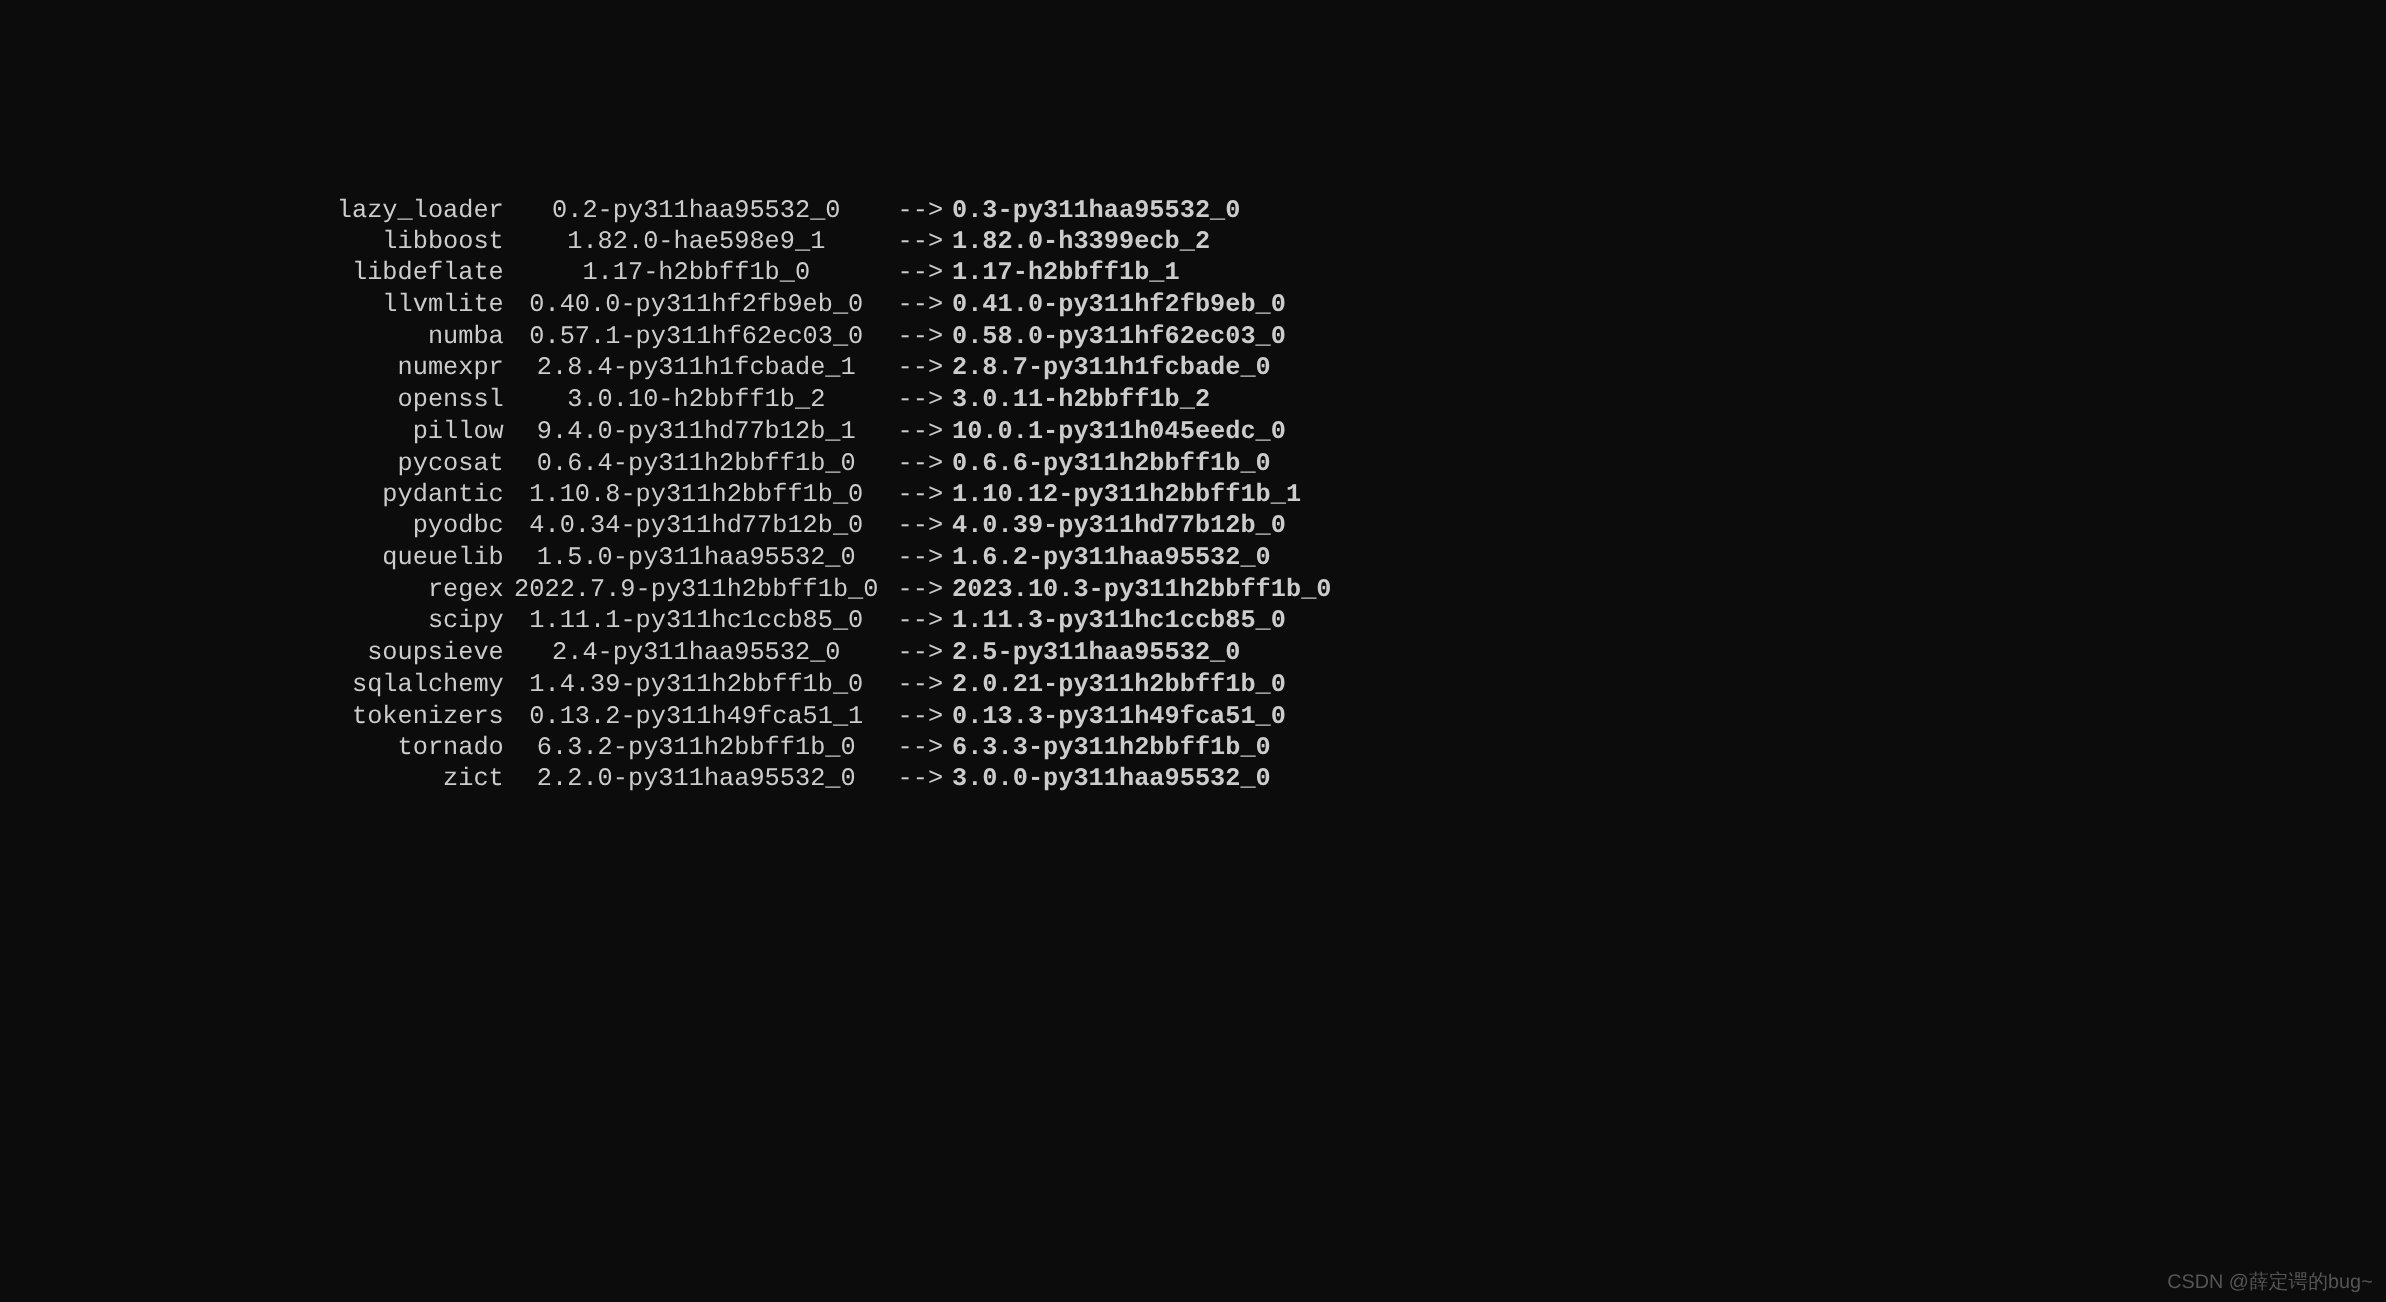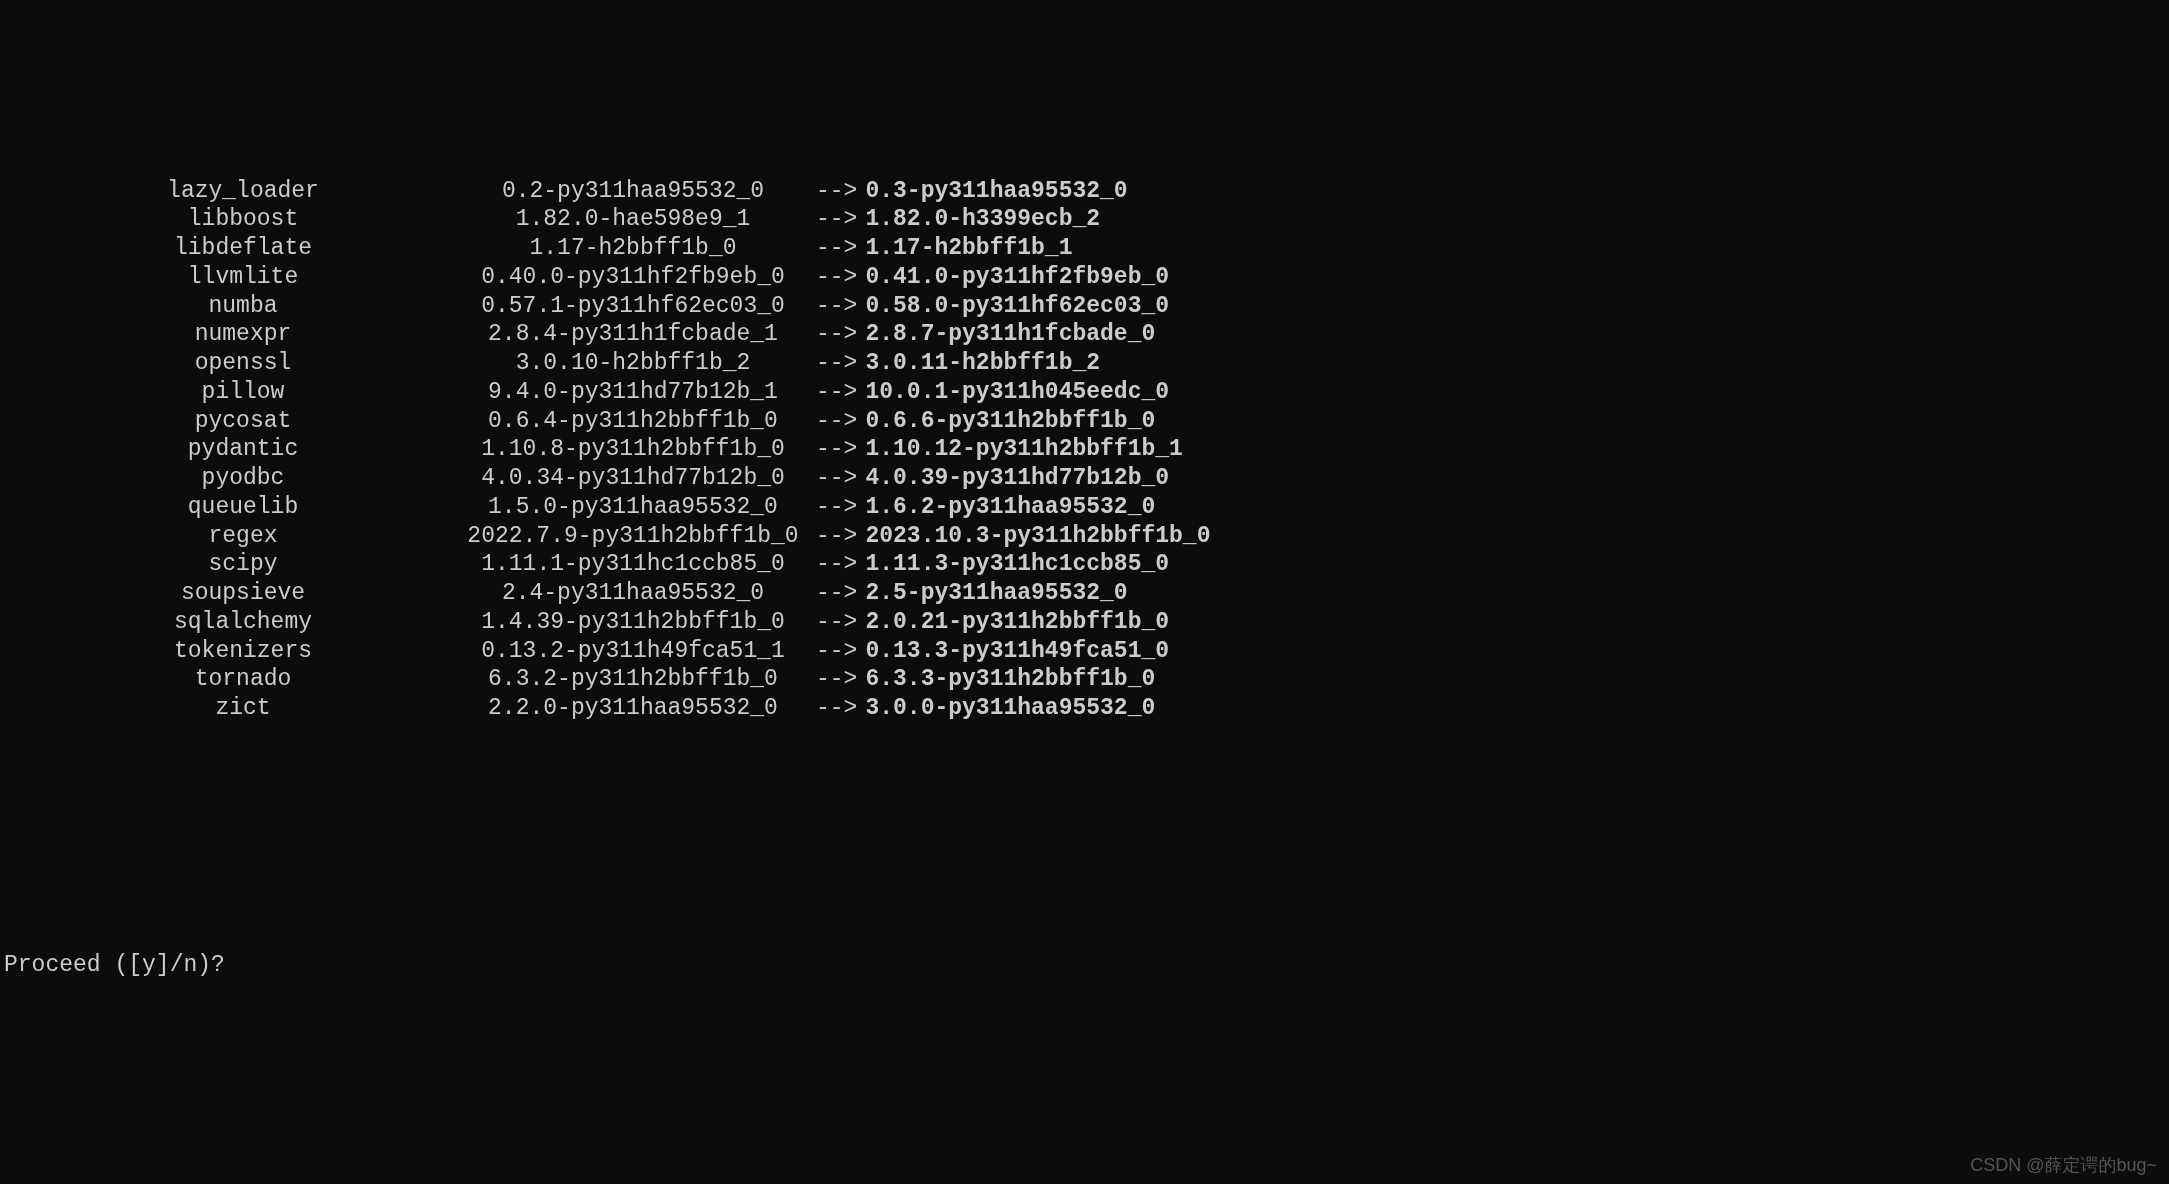--- a/index.html
+++ b/index.html
@@ -26,21 +26,21 @@
     .pkg-row {
       display: flex;
     }
     .pkg-indent {
       width: 24px;
       display: inline-block;
     }
     .pkg-name {
       display: inline-block;
       width: 430px;
-      text-align: center;
+      text-align: right;
     }
     .pkg-from {
       display: inline-block;
       width: 350px;
       text-align: center;
     }
     .pkg-arrow {
       display: inline-block;
       padding: 0 8px;
     }
@@ -63,21 +63,20 @@
   </style>
 </head>
 <body>
 
 
 
 <div class="terminal-output">
   <div id="package-list"><div class="pkg-row"><span class="pkg-indent">  </span><span class="pkg-name">lazy_loader</span><span class="pkg-from">0.2-py311haa95532_0</span><span class="pkg-arrow">--&gt;</span><span class="pkg-to">0.3-py311haa95532_0</span></div><div class="pkg-row"><span class="pkg-indent">  </span><span class="pkg-name">libboost</span><span class="pkg-from">1.82.0-hae598e9_1</span><span class="pkg-arrow">--&gt;</span><span class="pkg-to">1.82.0-h3399ecb_2</span></div><div class="pkg-row"><span class="pkg-indent">  </span><span class="pkg-name">libdeflate</span><span class="pkg-from">1.17-h2bbff1b_0</span><span class="pkg-arrow">--&gt;</span><span class="pkg-to">1.17-h2bbff1b_1</span></div><div class="pkg-row"><span class="pkg-indent">  </span><span class="pkg-name">llvmlite</span><span class="pkg-from">0.40.0-py311hf2fb9eb_0</span><span class="pkg-arrow">--&gt;</span><span class="pkg-to">0.41.0-py311hf2fb9eb_0</span></div><div class="pkg-row"><span class="pkg-indent">  </span><span class="pkg-name">numba</span><span class="pkg-from">0.57.1-py311hf62ec03_0</span><span class="pkg-arrow">--&gt;</span><span class="pkg-to">0.58.0-py311hf62ec03_0</span></div><div class="pkg-row"><span class="pkg-indent">  </span><span class="pkg-name">numexpr</span><span class="pkg-from">2.8.4-py311h1fcbade_1</span><span class="pkg-arrow">--&gt;</span><span class="pkg-to">2.8.7-py311h1fcbade_0</span></div><div class="pkg-row"><span class="pkg-indent">  </span><span class="pkg-name">openssl</span><span class="pkg-from">3.0.10-h2bbff1b_2</span><span class="pkg-arrow">--&gt;</span><span class="pkg-to">3.0.11-h2bbff1b_2</span></div><div class="pkg-row"><span class="pkg-indent">  </span><span class="pkg-name">pillow</span><span class="pkg-from">9.4.0-py311hd77b12b_1</span><span class="pkg-arrow">--&gt;</span><span class="pkg-to">10.0.1-py311h045eedc_0</span></div><div class="pkg-row"><span class="pkg-indent">  </span><span class="pkg-name">pycosat</span><span class="pkg-from">0.6.4-py311h2bbff1b_0</span><span class="pkg-arrow">--&gt;</span><span class="pkg-to">0.6.6-py311h2bbff1b_0</span></div><div class="pkg-row"><span class="pkg-indent">  </span><span class="pkg-name">pydantic</span><span class="pkg-from">1.10.8-py311h2bbff1b_0</span><span class="pkg-arrow">--&gt;</span><span class="pkg-to">1.10.12-py311h2bbff1b_1</span></div><div class="pkg-row"><span class="pkg-indent">  </span><span class="pkg-name">pyodbc</span><span class="pkg-from">4.0.34-py311hd77b12b_0</span><span class="pkg-arrow">--&gt;</span><span class="pkg-to">4.0.39-py311hd77b12b_0</span></div><div class="pkg-row"><span class="pkg-indent">  </span><span class="pkg-name">queuelib</span><span class="pkg-from">1.5.0-py311haa95532_0</span><span class="pkg-arrow">--&gt;</span><span class="pkg-to">1.6.2-py311haa95532_0</span></div><div class="pkg-row"><span class="pkg-indent">  </span><span class="pkg-name">regex</span><span class="pkg-from">2022.7.9-py311h2bbff1b_0</span><span class="pkg-arrow">--&gt;</span><span class="pkg-to">2023.10.3-py311h2bbff1b_0</span></div><div class="pkg-row"><span class="pkg-indent">  </span><span class="pkg-name">scipy</span><span class="pkg-from">1.11.1-py311hc1ccb85_0</span><span class="pkg-arrow">--&gt;</span><span class="pkg-to">1.11.3-py311hc1ccb85_0</span></div><div class="pkg-row"><span class="pkg-indent">  </span><span class="pkg-name">soupsieve</span><span class="pkg-from">2.4-py311haa95532_0</span><span class="pkg-arrow">--&gt;</span><span class="pkg-to">2.5-py311haa95532_0</span></div><div class="pkg-row"><span class="pkg-indent">  </span><span class="pkg-name">sqlalchemy</span><span class="pkg-from">1.4.39-py311h2bbff1b_0</span><span class="pkg-arrow">--&gt;</span><span class="pkg-to">2.0.21-py311h2bbff1b_0</span></div><div class="pkg-row"><span class="pkg-indent">  </span><span class="pkg-name">tokenizers</span><span class="pkg-from">0.13.2-py311h49fca51_1</span><span class="pkg-arrow">--&gt;</span><span class="pkg-to">0.13.3-py311h49fca51_0</span></div><div class="pkg-row"><span class="pkg-indent">  </span><span class="pkg-name">tornado</span><span class="pkg-from">6.3.2-py311h2bbff1b_0</span><span class="pkg-arrow">--&gt;</span><span class="pkg-to">6.3.3-py311h2bbff1b_0</span></div><div class="pkg-row"><span class="pkg-indent">  </span><span class="pkg-name">zict</span><span class="pkg-from">2.2.0-py311haa95532_0</span><span class="pkg-arrow">--&gt;</span><span class="pkg-to">3.0.0-py311haa95532_0</span></div></div>
   <div class="blank-line"></div>
   <div class="blank-line"></div>
-  <div>Proceed ([y]/n)?</div>
   <div class="blank-line"></div>
   <div class="blank-line"></div>
   
   
   
   
   
 </div>
 
 <div class="watermark">CSDN @薛定谔的bug~</div>

